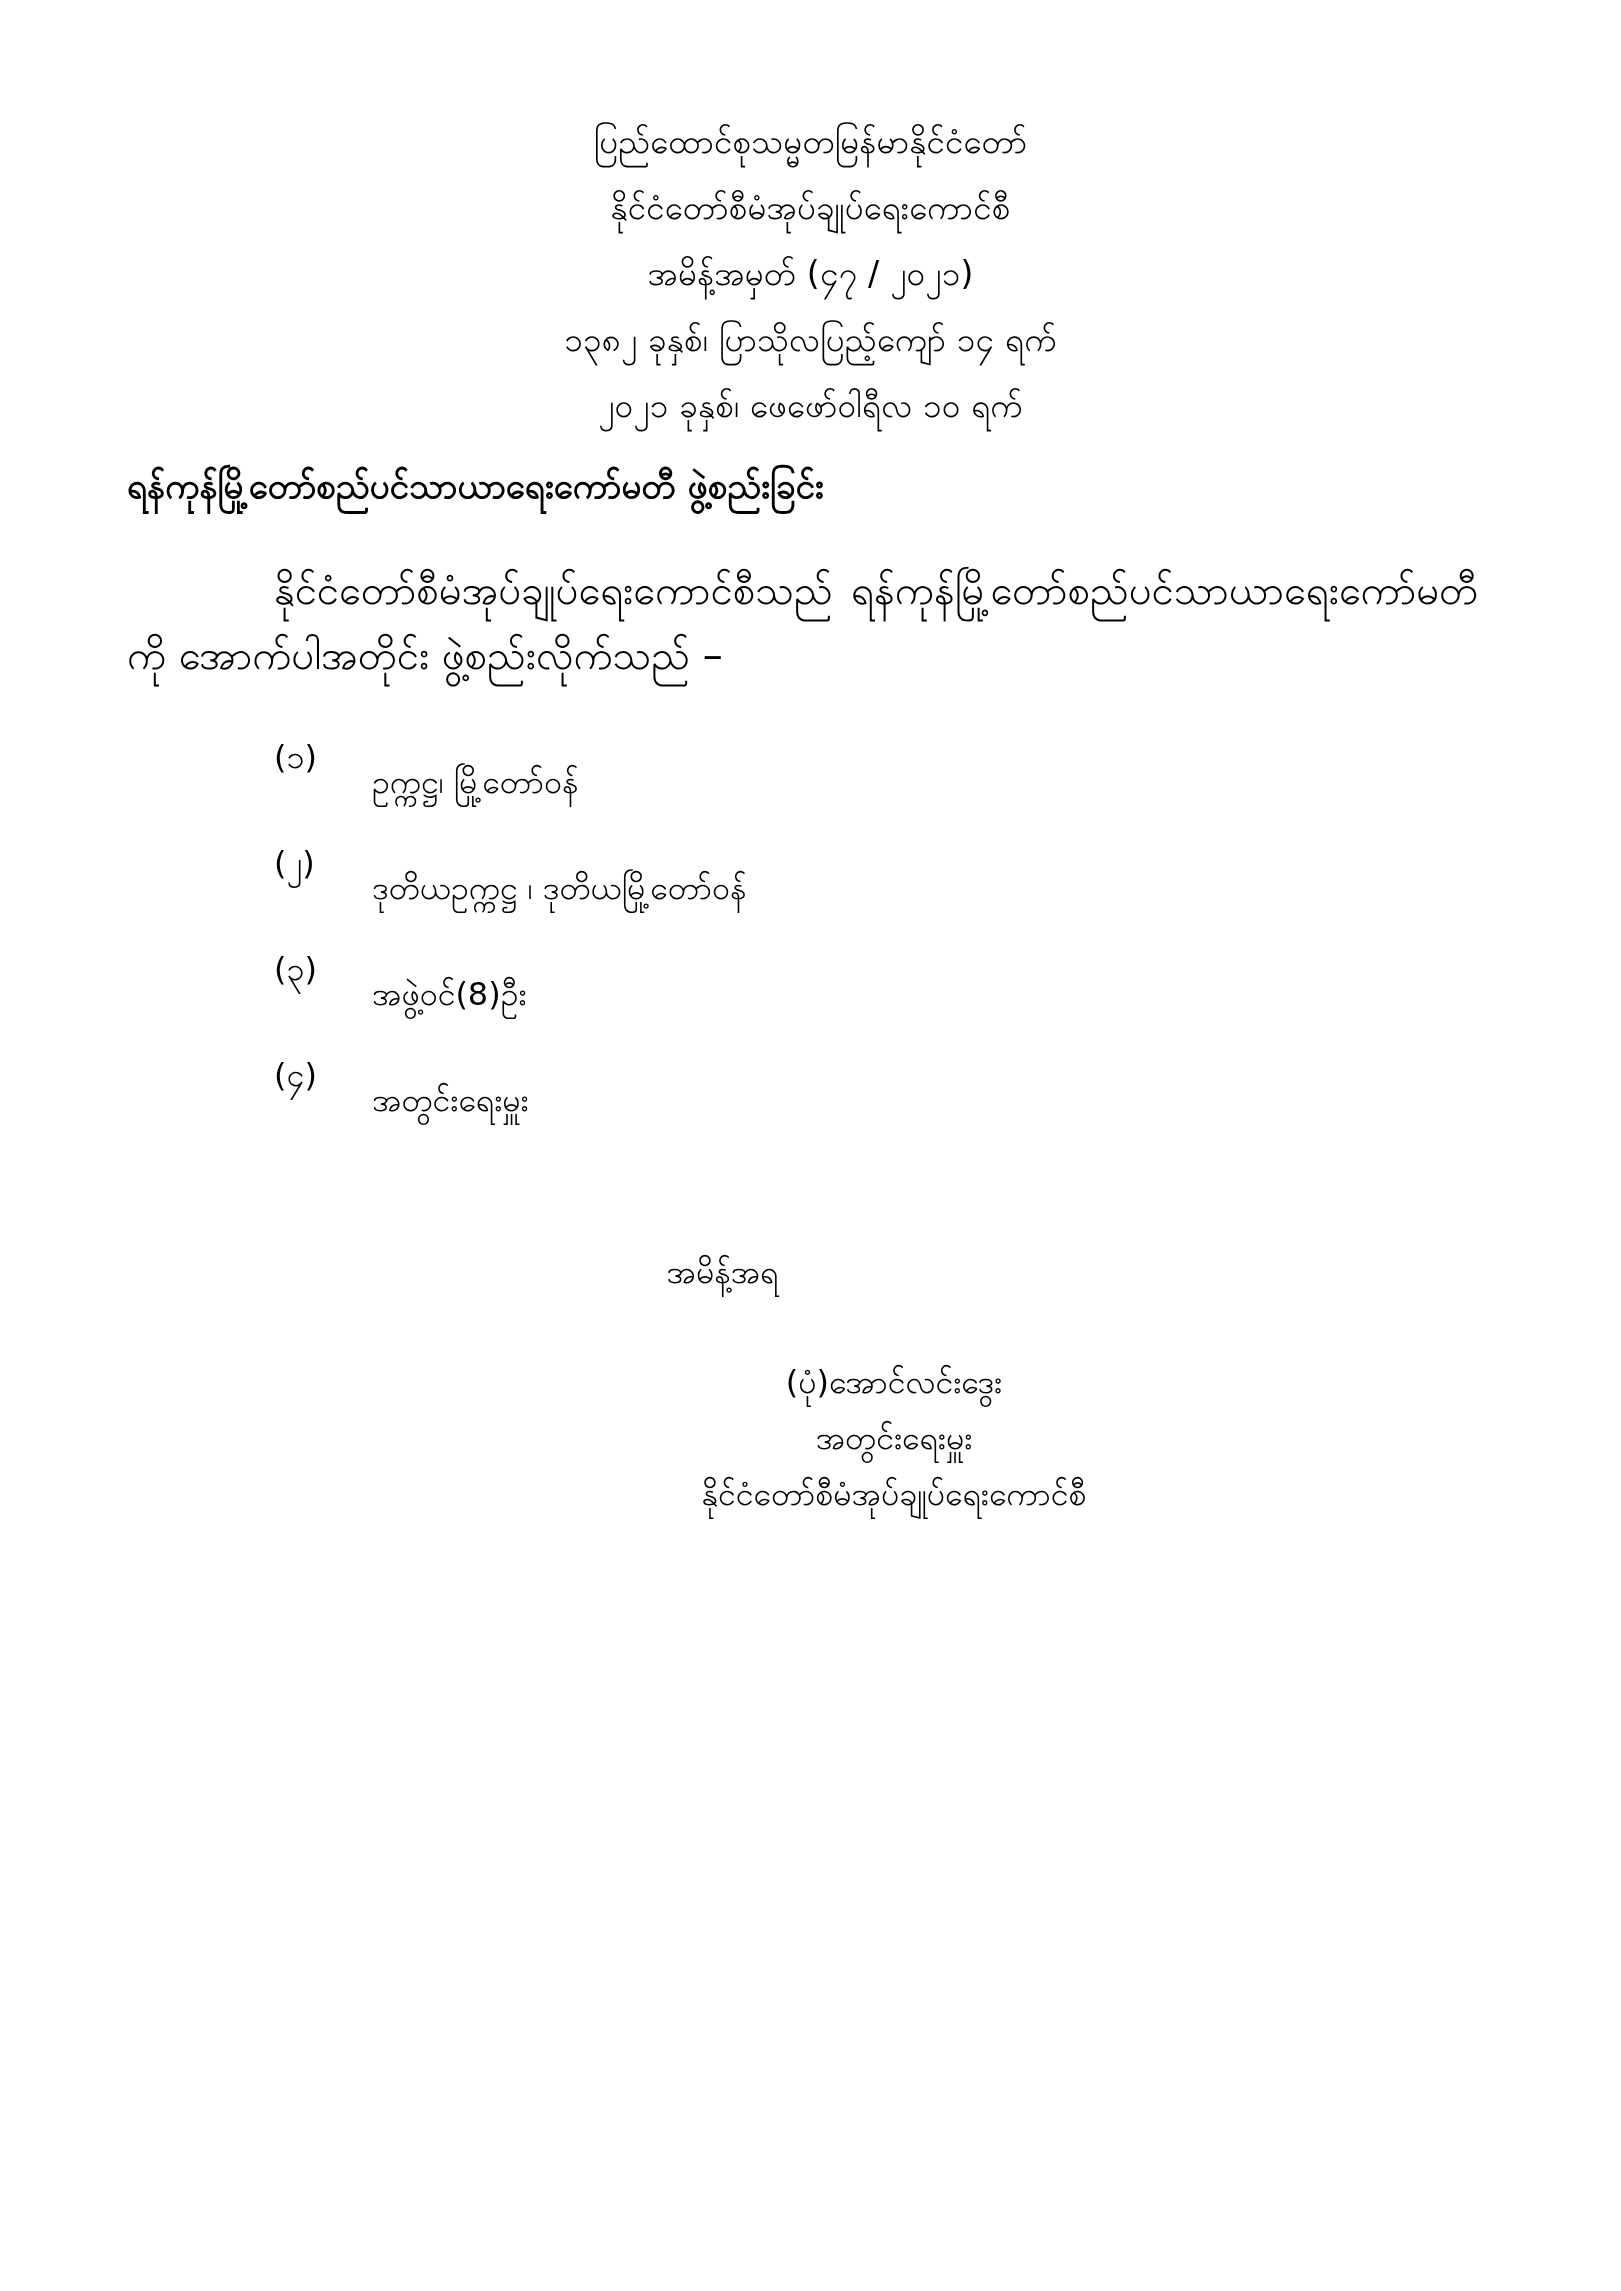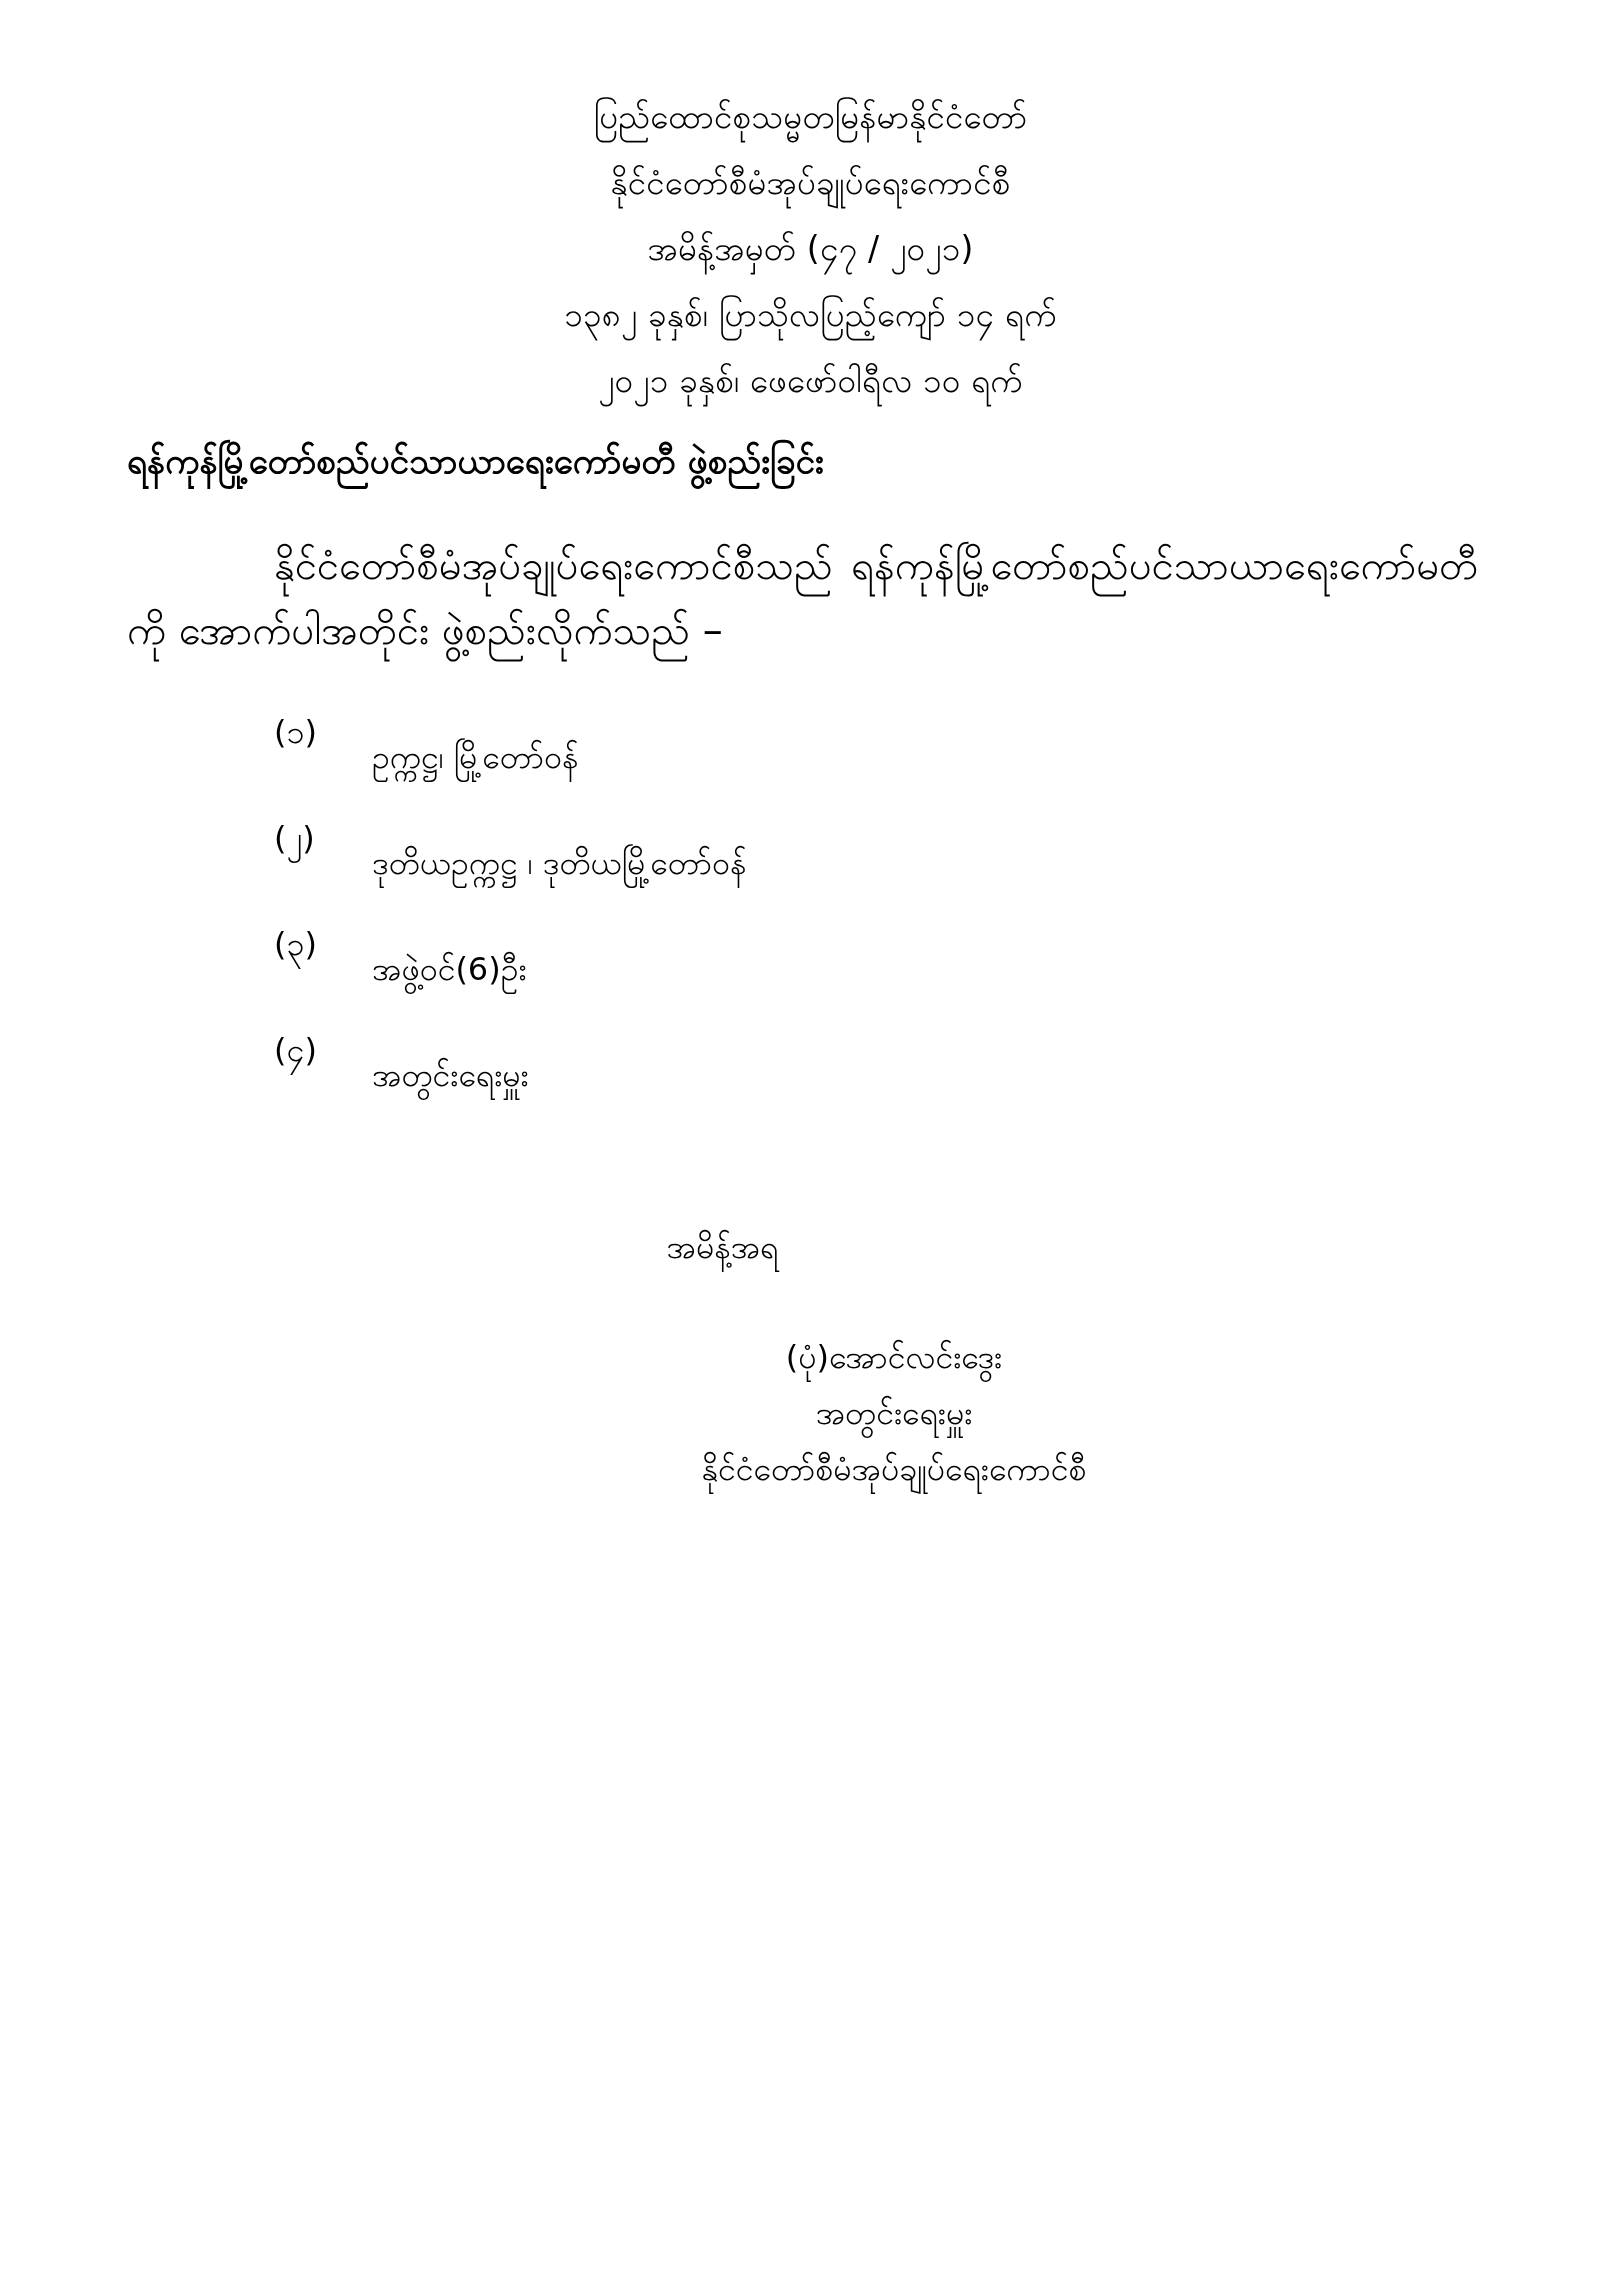--- a/index.html
+++ b/index.html
@@ -13,21 +13,21 @@
     height: 2292px;
     font-family: "DejaVu Sans", "Liberation Sans", sans-serif;
     color: #000000;
     position: relative;
     overflow: hidden;
   }
   .page {
     width: 1621px;
     height: 1720px;
     box-sizing: border-box;
-    padding: 61px 127px 0 127px;
+    padding: 86px 127px 0 127px;
     position: relative;
   }
   .hdr {
     text-align: center;
     font-size: 33px;
     line-height: 1.0;
     margin: 0 0 33px 0;
     letter-spacing: 0.2px;
   }
   .hdr.line1 { margin-top: 39px; }
@@ -101,21 +101,21 @@
     <li>
       <span class="num">(၁)</span>
       <span class="txt">ဥက္ကဋ္ဌ၊ မြို့တော်ဝန်</span>
     </li>
     <li>
       <span class="num">(၂)</span>
       <span class="txt">ဒုတိယဥက္ကဋ္ဌ ၊ ဒုတိယမြို့တော်ဝန်</span>
     </li>
     <li>
       <span class="num">(၃)</span>
-      <span class="txt">အဖွဲ့ဝင်(6)ဦး</span>
+      <span class="txt">အဖွဲ့ဝင်(8)ဦး</span>
     </li>
     <li>
       <span class="num">(၄)</span>
       <span class="txt">အတွင်းရေးမှူး</span>
     </li>
   </ul>
 
   <div class="sign-block">
     <div class="sign-authority">အမိန့်အရ</div>
     <div class="sign-lines">

